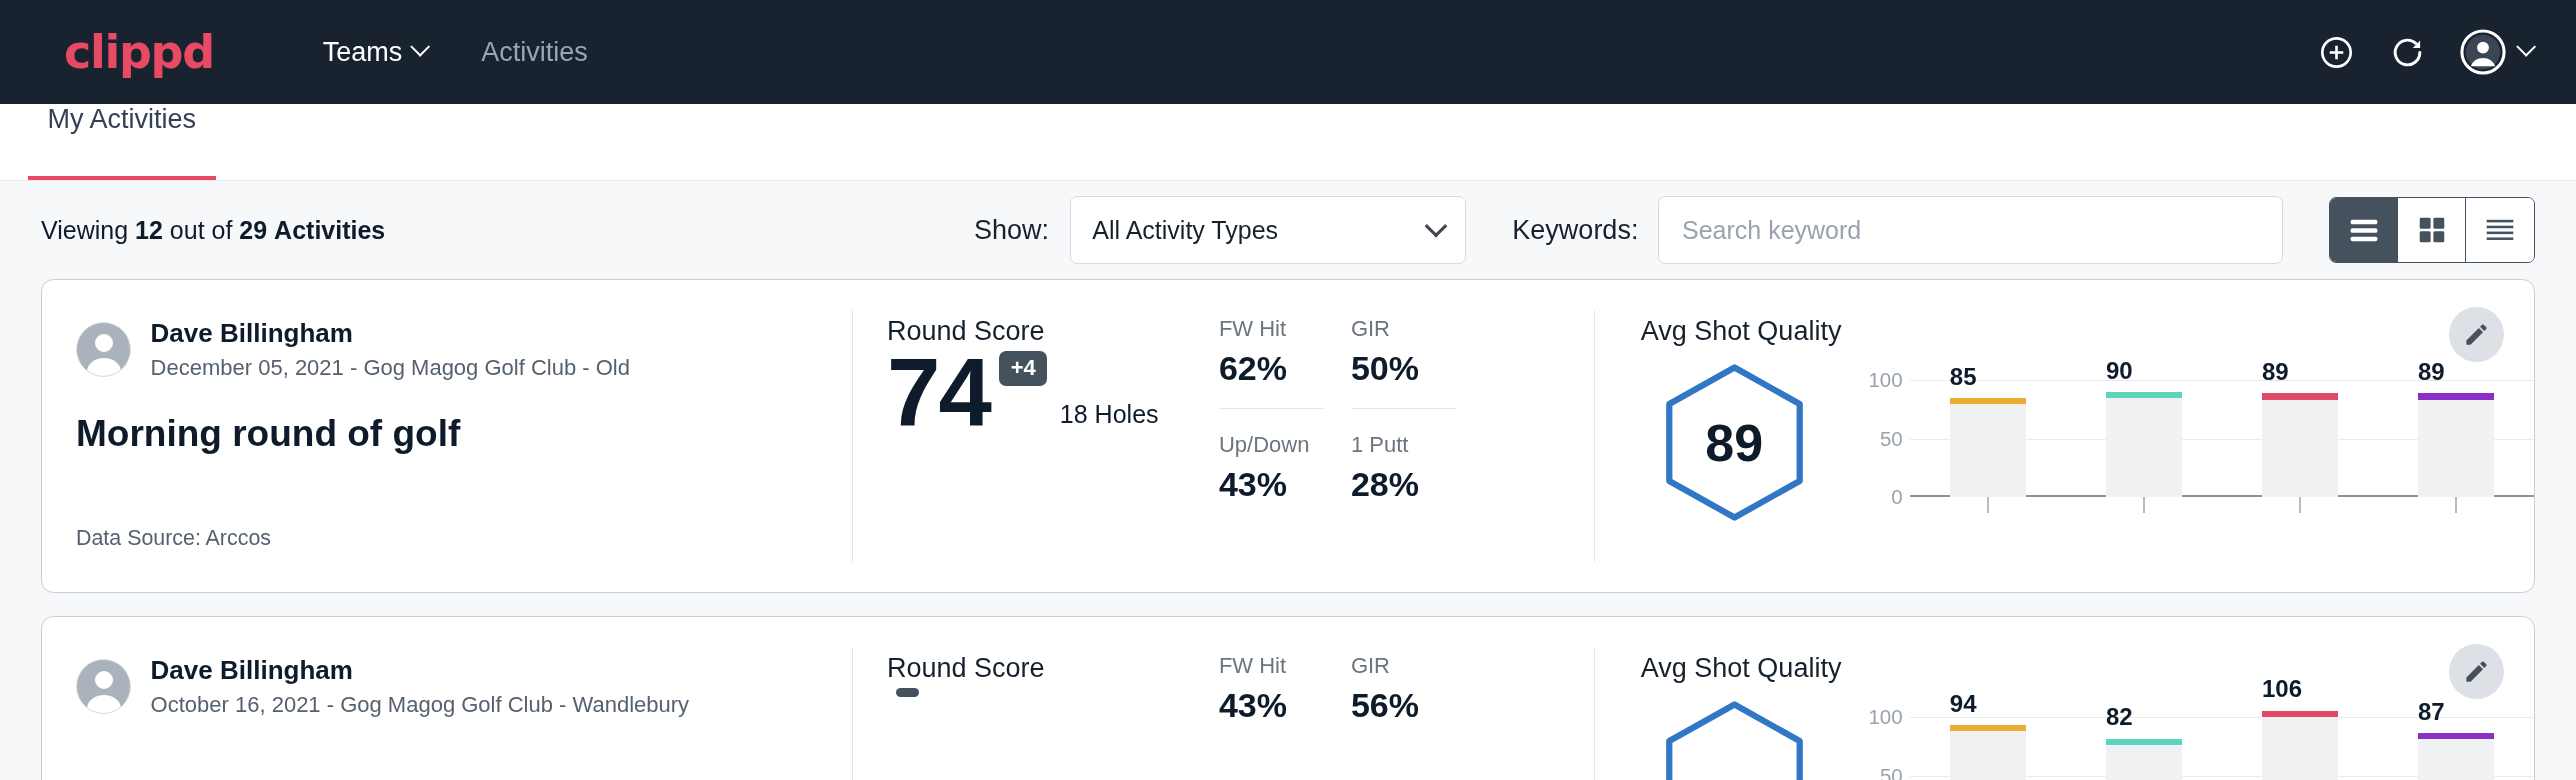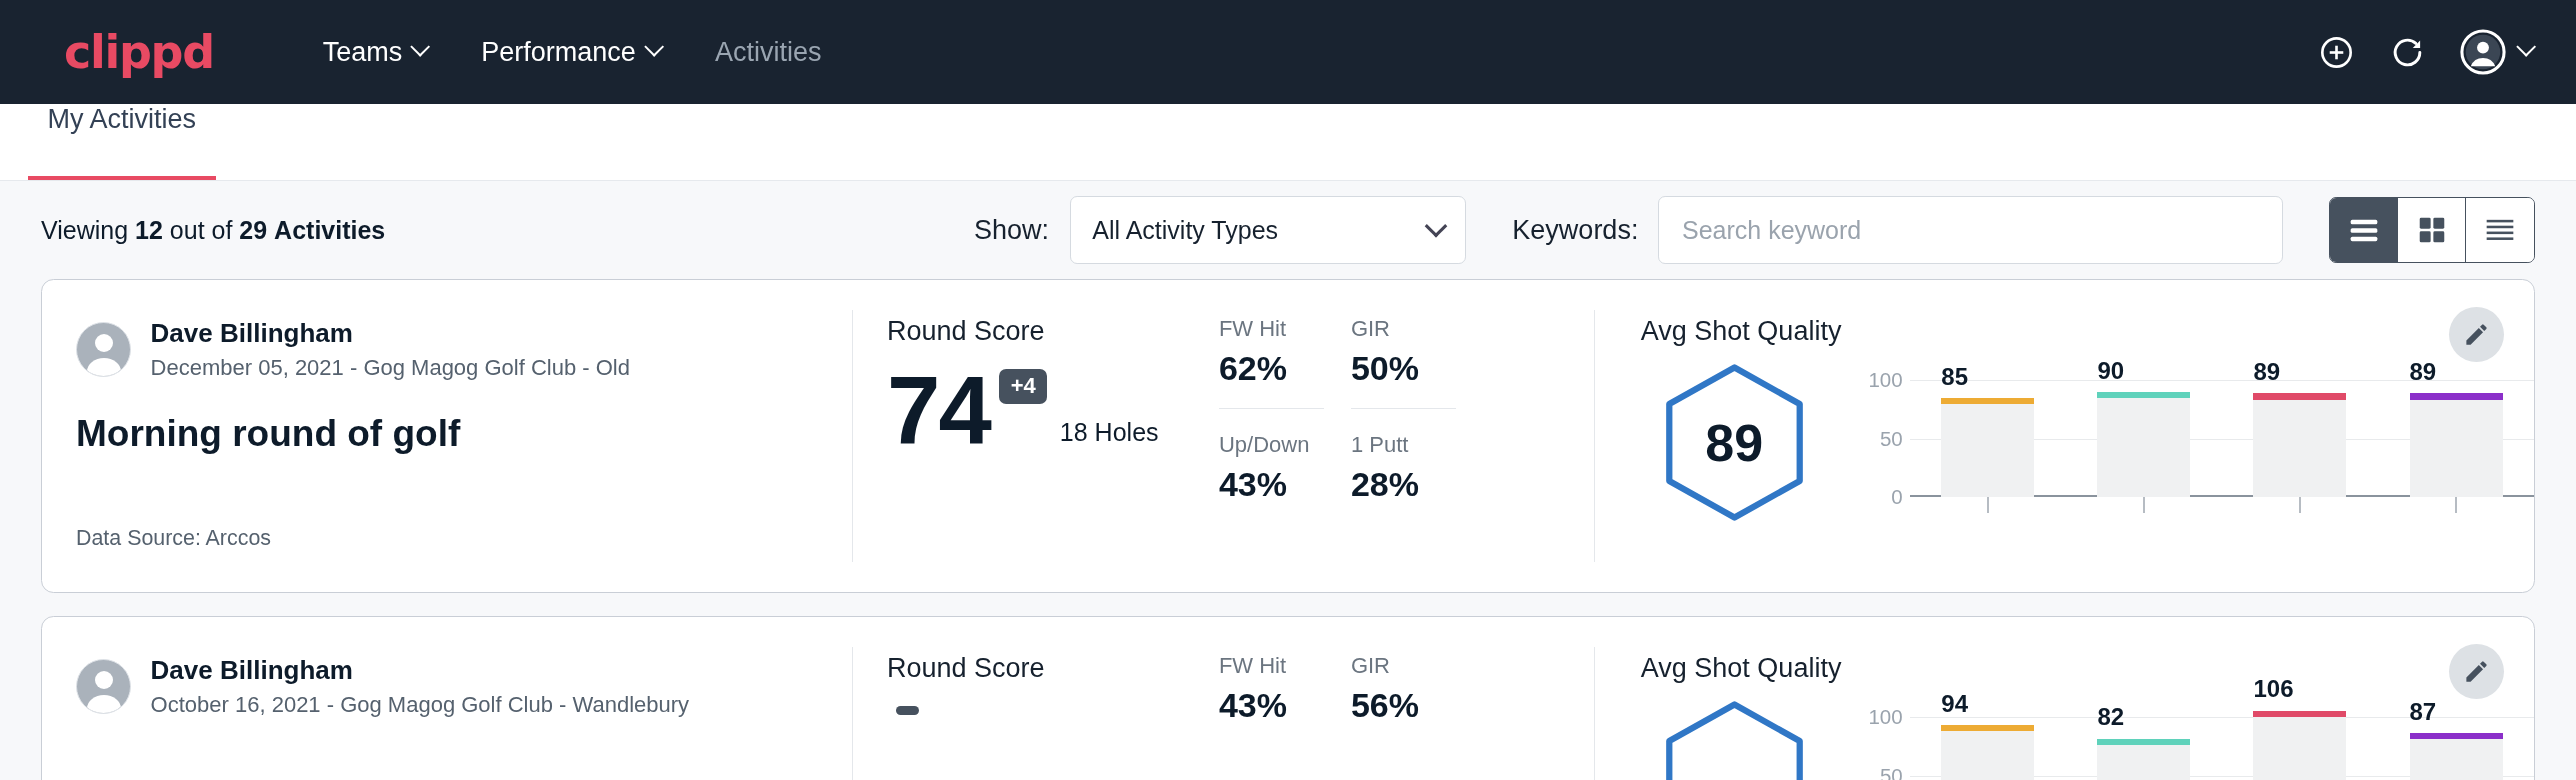--- a/index.html
+++ b/index.html
@@ -144,21 +144,21 @@
   }
   .who-name { font-size:26px; font-weight:700; color:#0d1b2a; line-height:1.25; }
   .who-sub { font-size:22px; color:#55616e; line-height:1.35; margin-top:3.6px;}
   .act-title { font-size:37px; font-weight:700; color:#0d1b2a; margin-top:30px; }
   .datasource { font-size:21.4px; color:#55616e; position:absolute; bottom:41px; left:34px; }
 
   .vdivider { width:0.9px; background:#e4e7eb; margin: 30px 0; }
 
   .col-score { width: 357px; padding: 36px 0 0 34px; }
   .sec-label { font-size:27px; color:#16212e; }
-  .scoreline { display:flex; align-items:flex-end; margin-top: 18px; }
+  .scoreline { display:flex; align-items:flex-end; }
   .bigscore { font-size:96px; font-weight:700; color:#0d1b2a; line-height:0.95; letter-spacing:-1.8px; }
   .badge {
     background:#46515e; color:#fff; font-size:22px; font-weight:700;
     border-radius:7.1px; padding:4.5px 11.6px; margin-left:9px; align-self:flex-start;
     margin-top: 3.6px;
   }
   .holes { font-size:25px; color:#0d1b2a; margin-left:12.5px; margin-bottom:9px; }
 
   .col-stats { width: 384px; padding: 36px 0 0 9px; display:flex; }
   .statcol { width: 132px; }
@@ -183,21 +183,21 @@
   .ytick {
     position:absolute; right:7.1px; font-size:20.5px; color:#9aa3ad;
     transform: translateY(-50%); white-space:nowrap;
   }
   .plot { position:relative; flex:1; }
   .gridline { position:absolute; left:0; right:0; height:0.9px; background:#e8eaec; }
   .axisline { position:absolute; left:0; right:0; bottom:0; height:1.8px; background:#8a939d; }
   .bars { position:absolute; inset:0; display:flex; }
   .barcell { flex:1; position:relative; display:flex; justify-content:center; }
   .bar {
-    position:absolute; bottom:0; width: 93px;
+    position:absolute; bottom:0; width: 76px;
     background:#f0f1f2;
   }
   .barcap { position:absolute; top:0; left:0; right:0; height:6.2px; }
   .barval {
     position:absolute; font-size:24px; font-weight:700; color:#0d1b2a;
     transform: translateY(-100%); margin-top:-7.1px;
   }
   .tickmarks { display:flex; height:16px; }
   .tickcell { flex:1; display:flex; justify-content:center; }
   .tickmark { width:1.8px; height:16px; background:#b6bcc3; }
@@ -212,24 +212,20 @@
   }
 </style>
 </head>
 <body>
 
 <div class="topnav">
   <div class="logo">clippd</div>
   <div class="navlinks">
     <div class="navitem">
       <span>Teams</span>
-      <span class="chev"></span>
-    </div>
-    <div class="navitem">
-      <span>Performance</span>
       <span class="chev"></span>
     </div>
     <div class="navitem dim">
       <span>Activities</span>
     </div>
   </div>
   <div class="nav-right">
     <div class="icon-btn">
       <svg width="37" height="37" viewBox="0 0 24 24" fill="none" stroke="#ffffff" stroke-width="1.7">
         <circle cx="12" cy="12" r="9.2"></circle>

